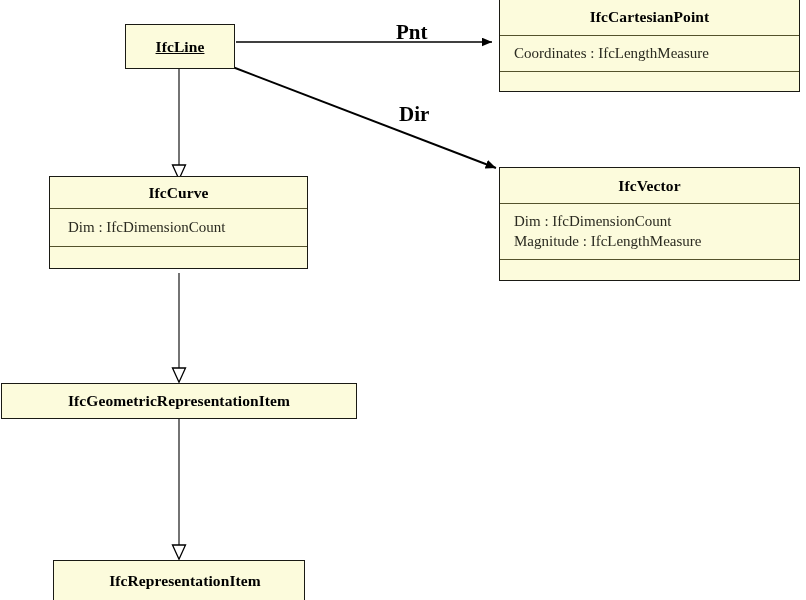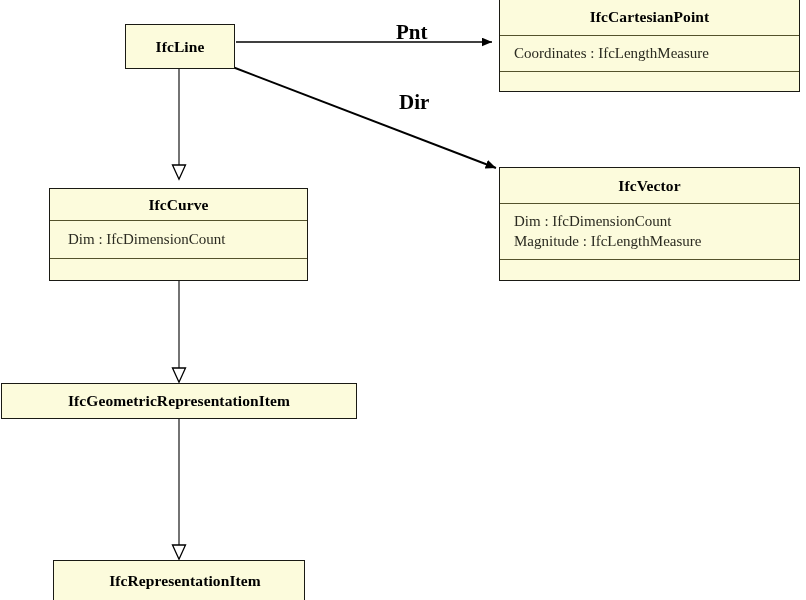--- a/index.html
+++ b/index.html
@@ -102,21 +102,21 @@
       <path d="M 172.5 368 L 179 382.2 L 185.5 368 z" fill="#ffffff" stroke="#000000" stroke-width="1.3"></path>
     </g>
 
     <g>
       <line x1="179" y1="419" x2="179" y2="545" stroke="#000000" stroke-width="1.1"></line>
       <path d="M 172.5 545 L 179 559.2 L 185.5 545 z" fill="#ffffff" stroke="#000000" stroke-width="1.3"></path>
     </g>
   </svg>
 
   <div class="uml-class" style="left:125px; top:24px; width:110px; height:45px;">
-    <div class="compartment" style="flex:1 1 auto;">
+    <div class="compartment" style="flex:1 1 auto;text-decoration:underline;">
       <div class="class-title">IfcLine</div>
     </div>
   </div>
 
   <div class="uml-class" style="left:499px; top:-2px; width:301px; height:94px;">
     <div class="compartment" style="height:36px;">
       <div class="class-title">IfcCartesianPoint</div>
     </div>
     <div class="compartment attr-list" style="height:36px;">
       <div class="attr">Coordinates : IfcLengthMeasure</div>
@@ -128,21 +128,21 @@
     <div class="compartment" style="height:35px;justify-content:center;">
       <div class="class-title">IfcVector</div>
     </div>
     <div class="compartment attr-list" style="height:56px;">
       <div class="attr">Dim : IfcDimensionCount</div>
       <div class="attr">Magnitude : IfcLengthMeasure</div>
     </div>
     <div class="compartment empty-compartment" style="flex:1 1 auto;"></div>
   </div>
 
-  <div class="uml-class" style="left:49px; top:188px; width:259px; height:93px;">
+  <div class="uml-class" style="left:49px; top:176px; width:259px; height:93px;">
     <div class="compartment" style="height:31px;">
       <div class="class-title">IfcCurve</div>
     </div>
     <div class="compartment attr-list" style="height:38px; padding-left:18px;">
       <div class="attr">Dim : IfcDimensionCount</div>
     </div>
     <div class="compartment empty-compartment" style="flex:1 1 auto;"></div>
   </div>
 
   <div class="uml-class" style="left:1px; top:383px; width:356px; height:36px;">
@@ -152,15 +152,15 @@
   </div>
 
   <div class="uml-class" style="left:53px; top:560px; width:252px; height:42px;">
     <div class="compartment" style="flex:1 1 auto;margin-left:12px;">
       <div class="class-title">IfcRepresentationItem</div>
     </div>
   </div>
 
   <div class="edge-label" style="left:396px; top:20px;">Pnt</div>
 
-  <div class="edge-label" style="left:399px; top:90px;">Dir</div>
+  <div class="edge-label" style="left:399px; top:102px;">Dir</div>
 
 </div>
 
 </body></html>

